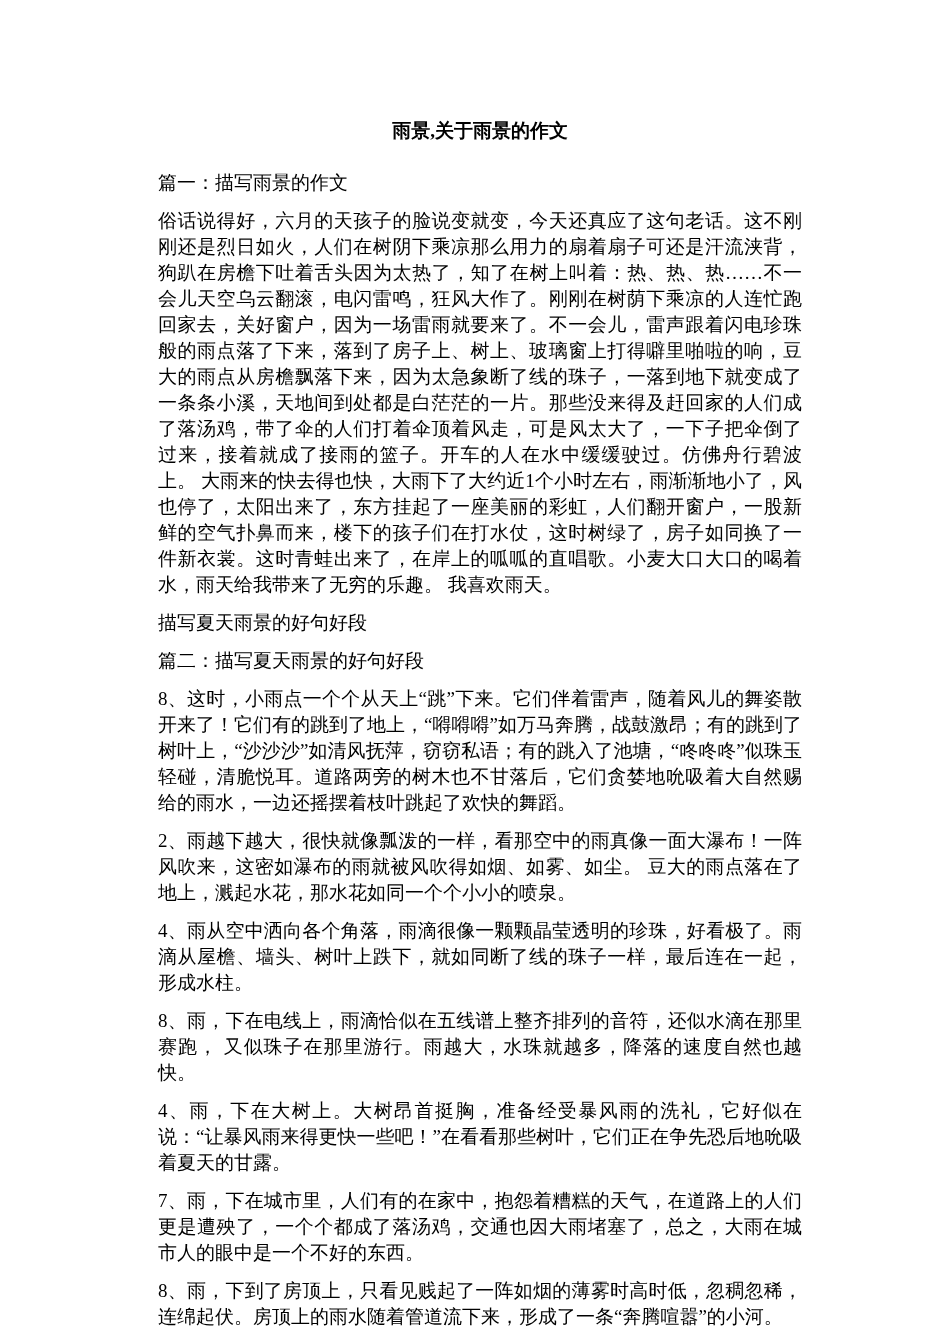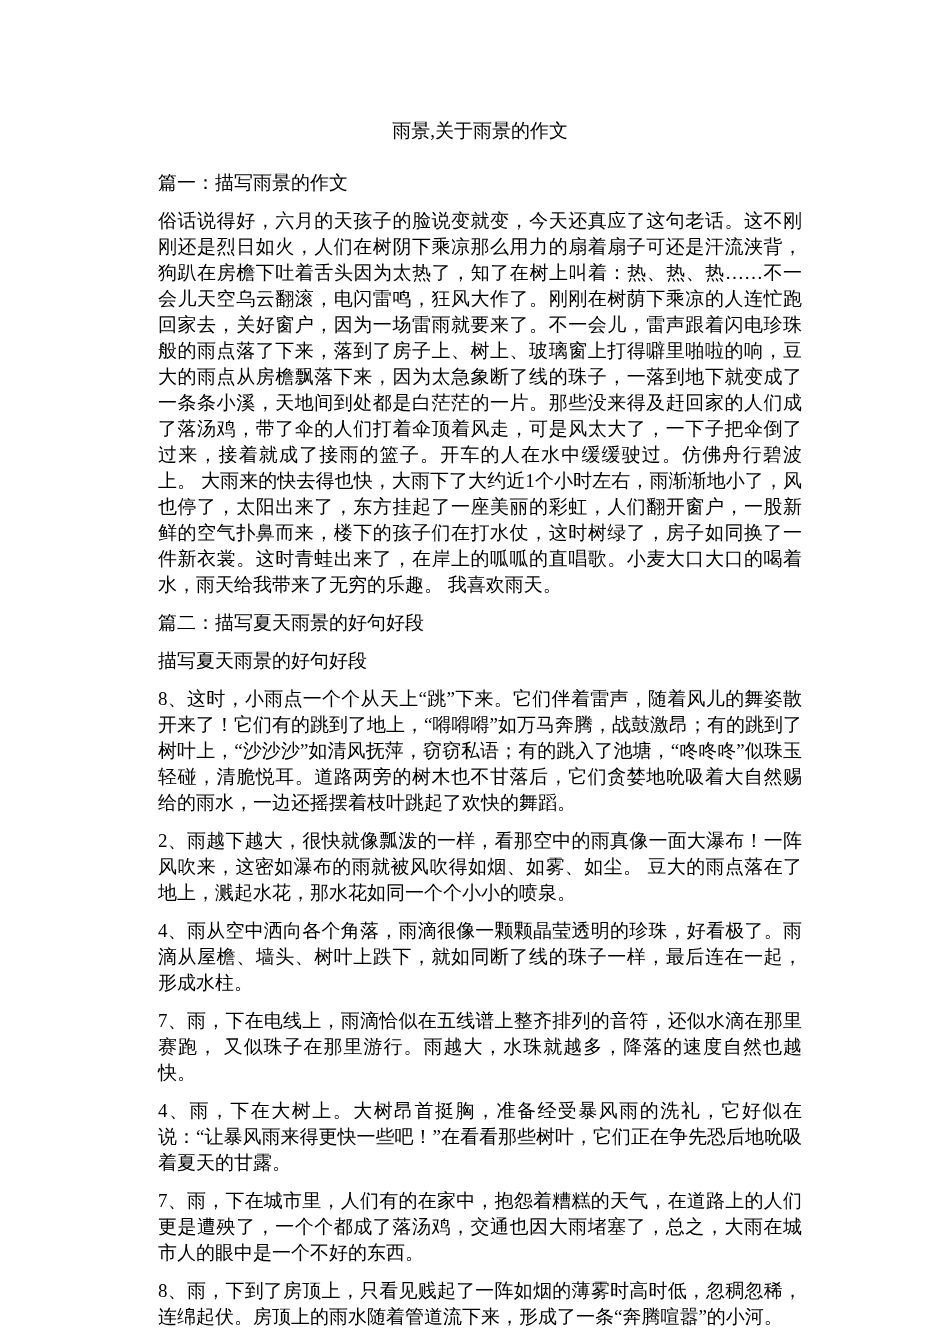--- a/index.html
+++ b/index.html
@@ -25,21 +25,21 @@
     left: 146px;
     top: 118px;
     width: 668px;
     font-size: 19px;
     line-height: 26px;
     text-align: justify;
     word-break: break-all;
   }
   .title {
     font-size: 19px;
-    font-weight: normal;
+    font-weight: bold;
     text-align: center;
     margin: 0 0 26px 0;
     line-height: 26px;
   }
   .para {
     margin: 12px;
     padding: 0;
   }
 </style>
 </head>
@@ -47,32 +47,32 @@
 
 <div class="page">
   <div class="content">
 
     <h1 class="title">雨景,关于雨景的作文</h1>
 
     <p class="para">篇一：描写雨景的作文</p>
 
     <p class="para">俗话说得好，六月的天孩子的脸说变就变，今天还真应了这句老话。这不刚刚还是烈日如火，人们在树阴下乘凉那么用力的扇着扇子可还是汗流浃背，狗趴在房檐下吐着舌头因为太热了，知了在树上叫着：热、热、热……不一会儿天空乌云翻滚，电闪雷鸣，狂风大作了。刚刚在树荫下乘凉的人连忙跑回家去，关好窗户，因为一场雷雨就要来了。不一会儿，雷声跟着闪电珍珠般的雨点落了下来，落到了房子上、树上、玻璃窗上打得噼里啪啦的响，豆大的雨点从房檐飘落下来，因为太急象断了线的珠子，一落到地下就变成了一条条小溪，天地间到处都是白茫茫的一片。那些没来得及赶回家的人们成了落汤鸡，带了伞的人们打着伞顶着风走，可是风太大了，一下子把伞倒了过来，接着就成了接雨的篮子。开车的人在水中缓缓驶过。仿佛舟行碧波上。 大雨来的快去得也快，大雨下了大约近1个小时左右，雨渐渐地小了，风也停了，太阳出来了，东方挂起了一座美丽的彩虹，人们翻开窗户，一股新鲜的空气扑鼻而来，楼下的孩子们在打水仗，这时树绿了，房子如同换了一件新衣裳。这时青蛙出来了，在岸上的呱呱的直唱歌。小麦大口大口的喝着水，雨天给我带来了无穷的乐趣。 我喜欢雨天。</p>
 
+    <p class="para">描写夏天雨景的好句好段</p>
+
     <p class="para">篇二：描写夏天雨景的好句好段</p>
-
-    <p class="para">描写夏天雨景的好句好段</p>
 
     <p class="para">8、这时，小雨点一个个从天上“跳”下来。它们伴着雷声，随着风儿的舞姿散开来了！它们有的跳到了地上，“嘚嘚嘚”如万马奔腾，战鼓激昂；有的跳到了树叶上，“沙沙沙”如清风抚萍，窃窃私语；有的跳入了池塘，“咚咚咚”似珠玉轻碰，清脆悦耳。道路两旁的树木也不甘落后，它们贪婪地吮吸着大自然赐给的雨水，一边还摇摆着枝叶跳起了欢快的舞蹈。</p>
 
     <p class="para">2、雨越下越大，很快就像瓢泼的一样，看那空中的雨真像一面大瀑布！一阵风吹来，这密如瀑布的雨就被风吹得如烟、如雾、如尘。 豆大的雨点落在了地上，溅起水花，那水花如同一个个小小的喷泉。</p>
 
 
     <p class="para">4、雨从空中洒向各个角落，雨滴很像一颗颗晶莹透明的珍珠，好看极了。雨滴从屋檐、墙头、树叶上跌下，就如同断了线的珠子一样，最后连在一起，形成水柱。</p>
 
-    <p class="para">7、雨，下在电线上，雨滴恰似在五线谱上整齐排列的音符，还似水滴在那里赛跑， 又似珠子在那里游行。雨越大，水珠就越多，降落的速度自然也越快。</p>
+    <p class="para">8、雨，下在电线上，雨滴恰似在五线谱上整齐排列的音符，还似水滴在那里赛跑， 又似珠子在那里游行。雨越大，水珠就越多，降落的速度自然也越快。</p>
 
     <p class="para">4、雨，下在大树上。大树昂首挺胸，准备经受暴风雨的洗礼，它好似在说：“让暴风雨来得更快一些吧！”在看看那些树叶，它们正在争先恐后地吮吸着夏天的甘露。</p>
 
     <p class="para">7、雨，下在城市里，人们有的在家中，抱怨着糟糕的天气，在道路上的人们更是遭殃了，一个个都成了落汤鸡，交通也因大雨堵塞了，总之，大雨在城市人的眼中是一个不好的东西。</p>
 
     <p class="para">8、雨，下到了房顶上，只看见贱起了一阵如烟的薄雾时高时低，忽稠忽稀，连绵起伏。房顶上的雨水随着管道流下来，形成了一条“奔腾喧嚣”的小河。</p>
 
   </div>
 </div>
 

